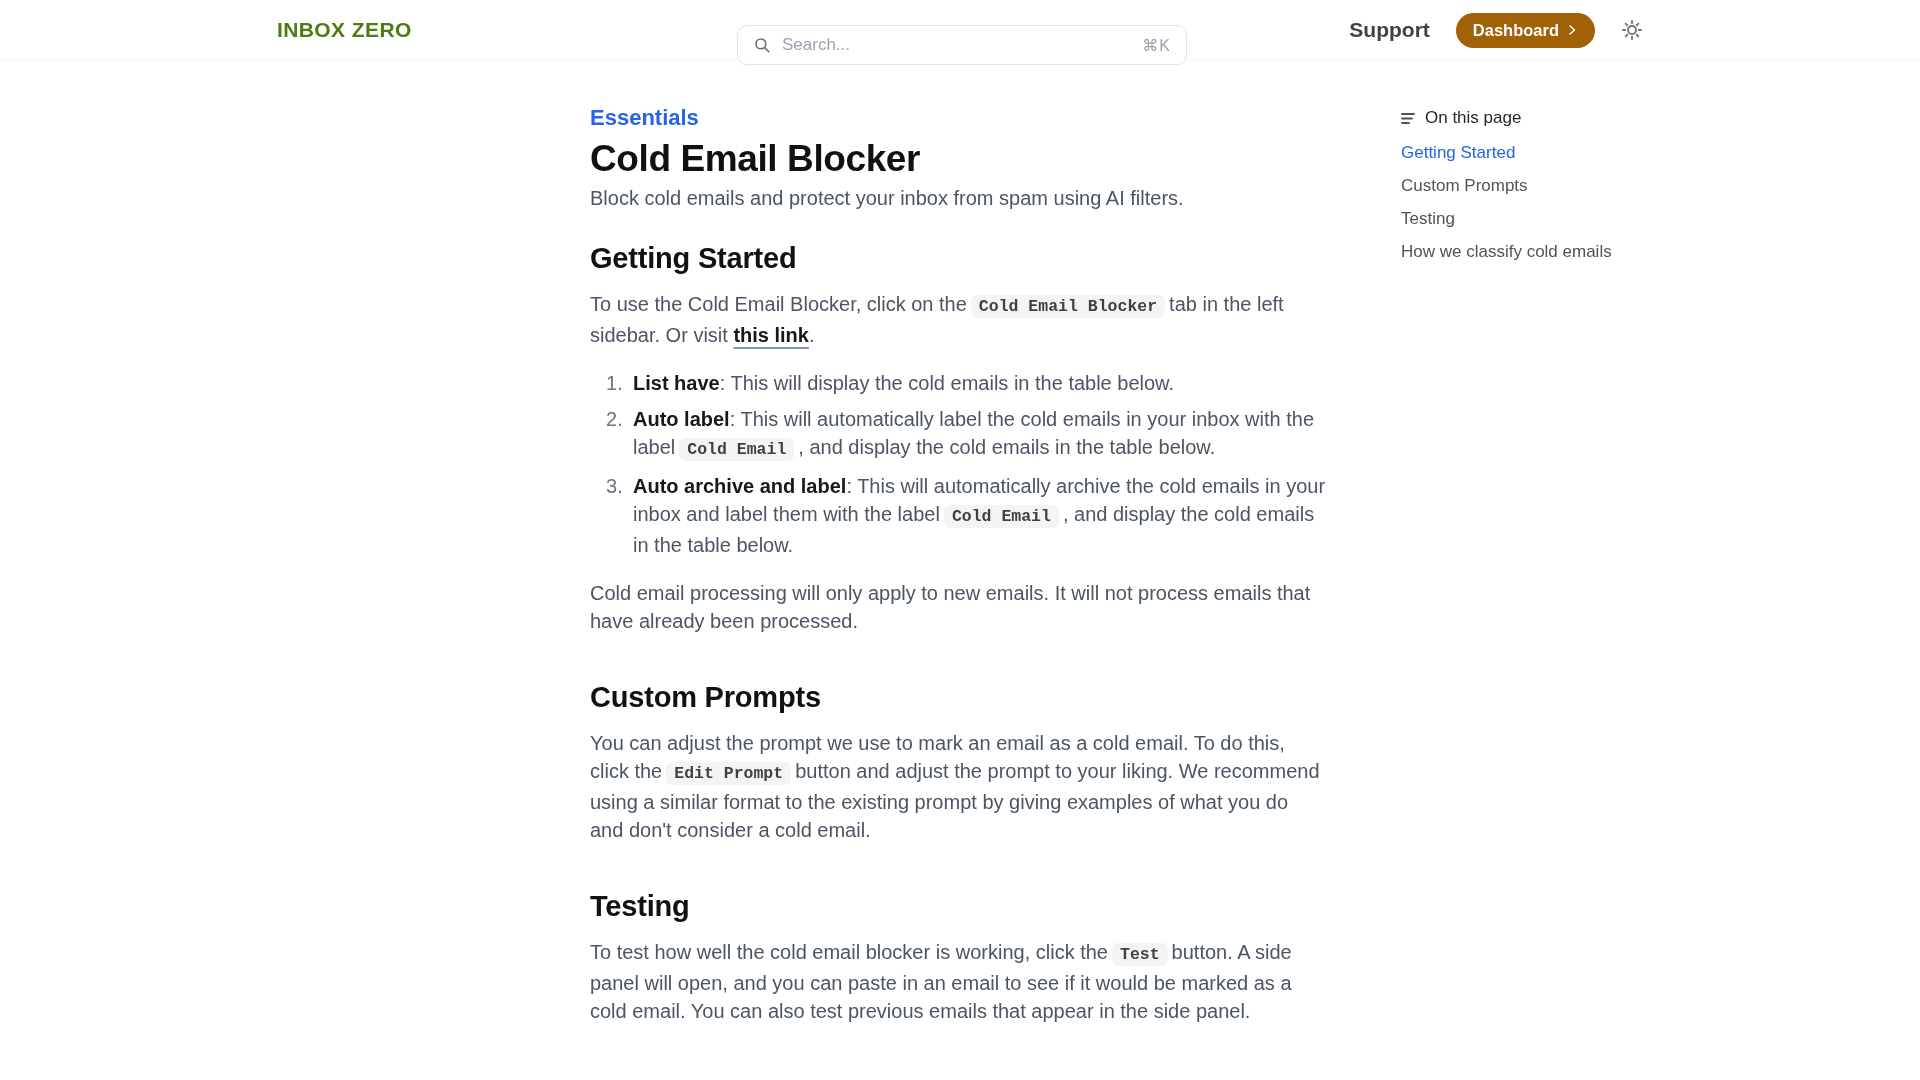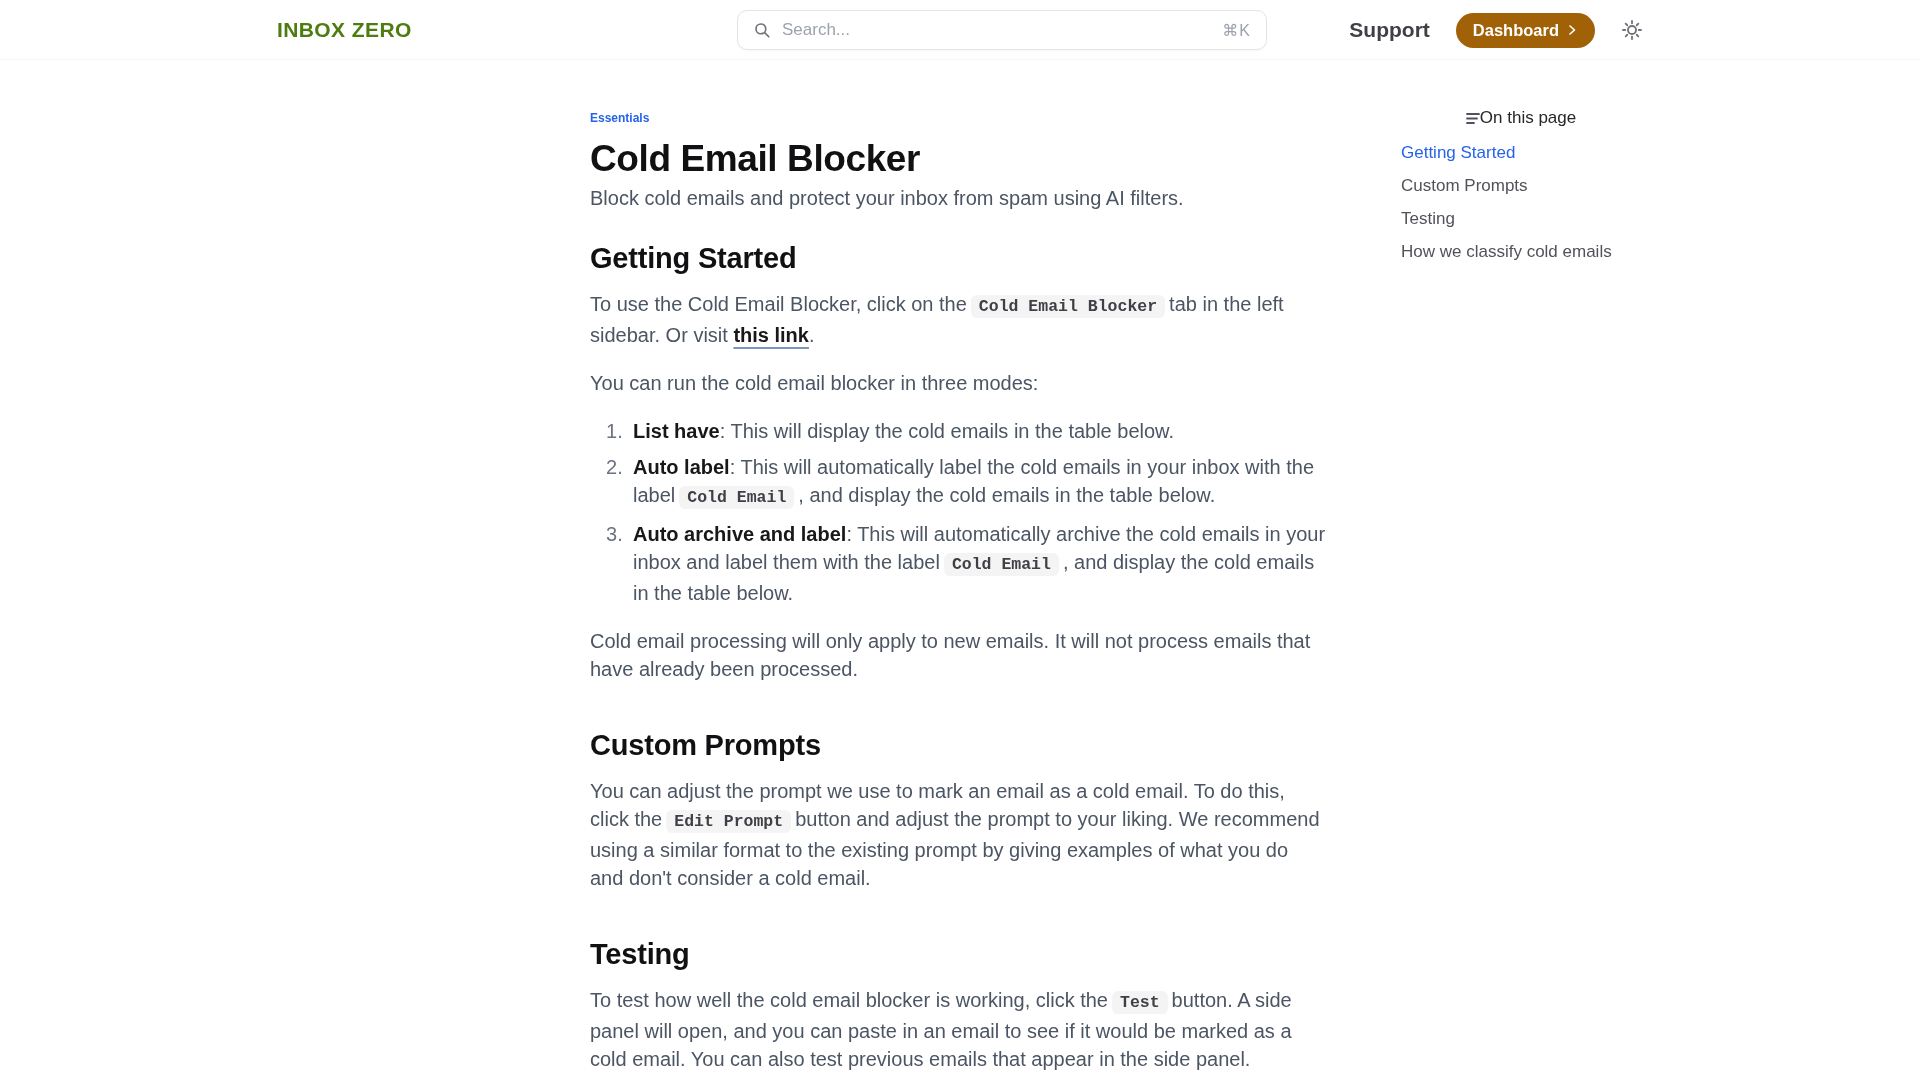--- a/index.html
+++ b/index.html
@@ -18,21 +18,21 @@
     position: absolute; top: 0; left: 0; right: 0; height: 60px;
     background: #fff;
     border-bottom: 1px solid rgba(0,0,0,0.04);
   }
   .logo {
     position: absolute; left: 277px; top: 0; height: 60px;
     display: flex; align-items: center;
     font-size: 21px; font-weight: 800; letter-spacing: 0.4px; color: #4d7c0f;
   }
   .searchbar {
-    position: absolute; left: 737px; top: 10px; width: 530px; height: 40px;
+    position: absolute; left: 737px; top: 25px; width: 450px; height: 40px;
     border: 1px solid #e4e4e7; border-radius: 10px; background: #fff;
     display: flex; align-items: center; gap: 11px; padding: 0 15px;
     box-shadow: 0 1px 2px rgba(0,0,0,0.03);
     cursor: text;
   }
   .searchbar .placeholder { flex: 1; font-size: 17px; color: #9ca3af; }
   .searchbar .kbd { font-size: 16px; color: #9ca3af; letter-spacing: 1px; }
   .header-right {
     position: absolute; right: 277px; top: 0; height: 60px;
     display: flex; align-items: center; gap: 26px;
@@ -46,21 +46,21 @@
     display: inline-flex; align-items: center; gap: 7px; cursor: pointer;
   }
   .icon-btn { display: inline-flex; align-items: center; cursor: pointer; color: #71717a; }
 
   
   .article {
     position: absolute; left: 590px; top: 60px; width: 736px;
     padding-top: 48px;
   }
   .breadcrumb {
-    font-size: 12px; line-height: 20px; font-weight: 600; color: #2563eb;
+    font-size: 22px; line-height: 20px; font-weight: 600; color: #2563eb;
     margin: 0 0 10px; cursor: pointer; display: inline-block;
   }
   h1.page-title {
     font-size: 37px; line-height: 42px; font-weight: 700; letter-spacing: -0.4px;
     color: #111113; margin: 0 0 4px;
   }
   .subtitle { font-size: 20.5px; line-height: 28px; color: #52525b; margin: 0; }
 
   h2.section-heading {
     font-size: 29px; line-height: 36px; font-weight: 700; letter-spacing: -0.2px;
@@ -89,24 +89,23 @@
     counter-increment: modes;
   }
   ol.modes-list li::before {
     content: counter(modes) "."; position: absolute; left: 16px; top: 0;
     color: #6b7280;
   }
 
   
   .toc { position: absolute; left: 1401px; top: 108px; width: 240px; }
   .toc-header {
-    display: flex; align-items: center; 
+    display: flex; align-items: center; gap: 10px;
     font-size: 17px; line-height: 20px; font-weight: 500; color: #27272a;
     margin-bottom: 15px;
-    justify-content: center;
   }
   .toc-item {
     font-size: 17px; line-height: 20px; color: #52525b;
     margin-bottom: 13px; cursor: pointer; white-space: nowrap;
   }
   .toc-item.active { color: #2563eb; font-weight: 500; }
 
   svg { display: block; }
 </style>
 </head>
@@ -155,21 +154,20 @@
 <div class="article">
 
   <span class="breadcrumb">Essentials</span>
   <h1 class="page-title">Cold Email Blocker</h1>
   <p class="subtitle">Block cold emails and protect your inbox from spam using AI filters.</p>
 
   <h2 class="section-heading first">Getting Started</h2>
 
   <p><span>To use the Cold Email Blocker, click on the</span><code class="inline-code">Cold Email Blocker</code><span>tab in the left sidebar. Or visit </span><a class="text-link">this link</a><span>.</span></p>
 
-  <p>You can run the cold email blocker in three modes:</p>
 
   <ol class="modes-list">
     <li><strong>List have</strong><span>: This will display the cold emails in the table below.</span></li>
     <li><strong>Auto label</strong><span>: This will automatically label the cold emails in your inbox with the label</span><code class="inline-code">Cold Email</code><span>, and display the cold emails in the table below.</span></li>
     <li><strong>Auto archive and label</strong><span>: This will automatically archive the cold emails in your inbox and label them with the label</span><code class="inline-code">Cold Email</code><span>, and display the cold emails in the table below.</span></li>
   </ol>
 
   <p>Cold email processing will only apply to new emails. It will not process emails that have already been processed.</p>
 
   <h2 class="section-heading">Custom Prompts</h2>

